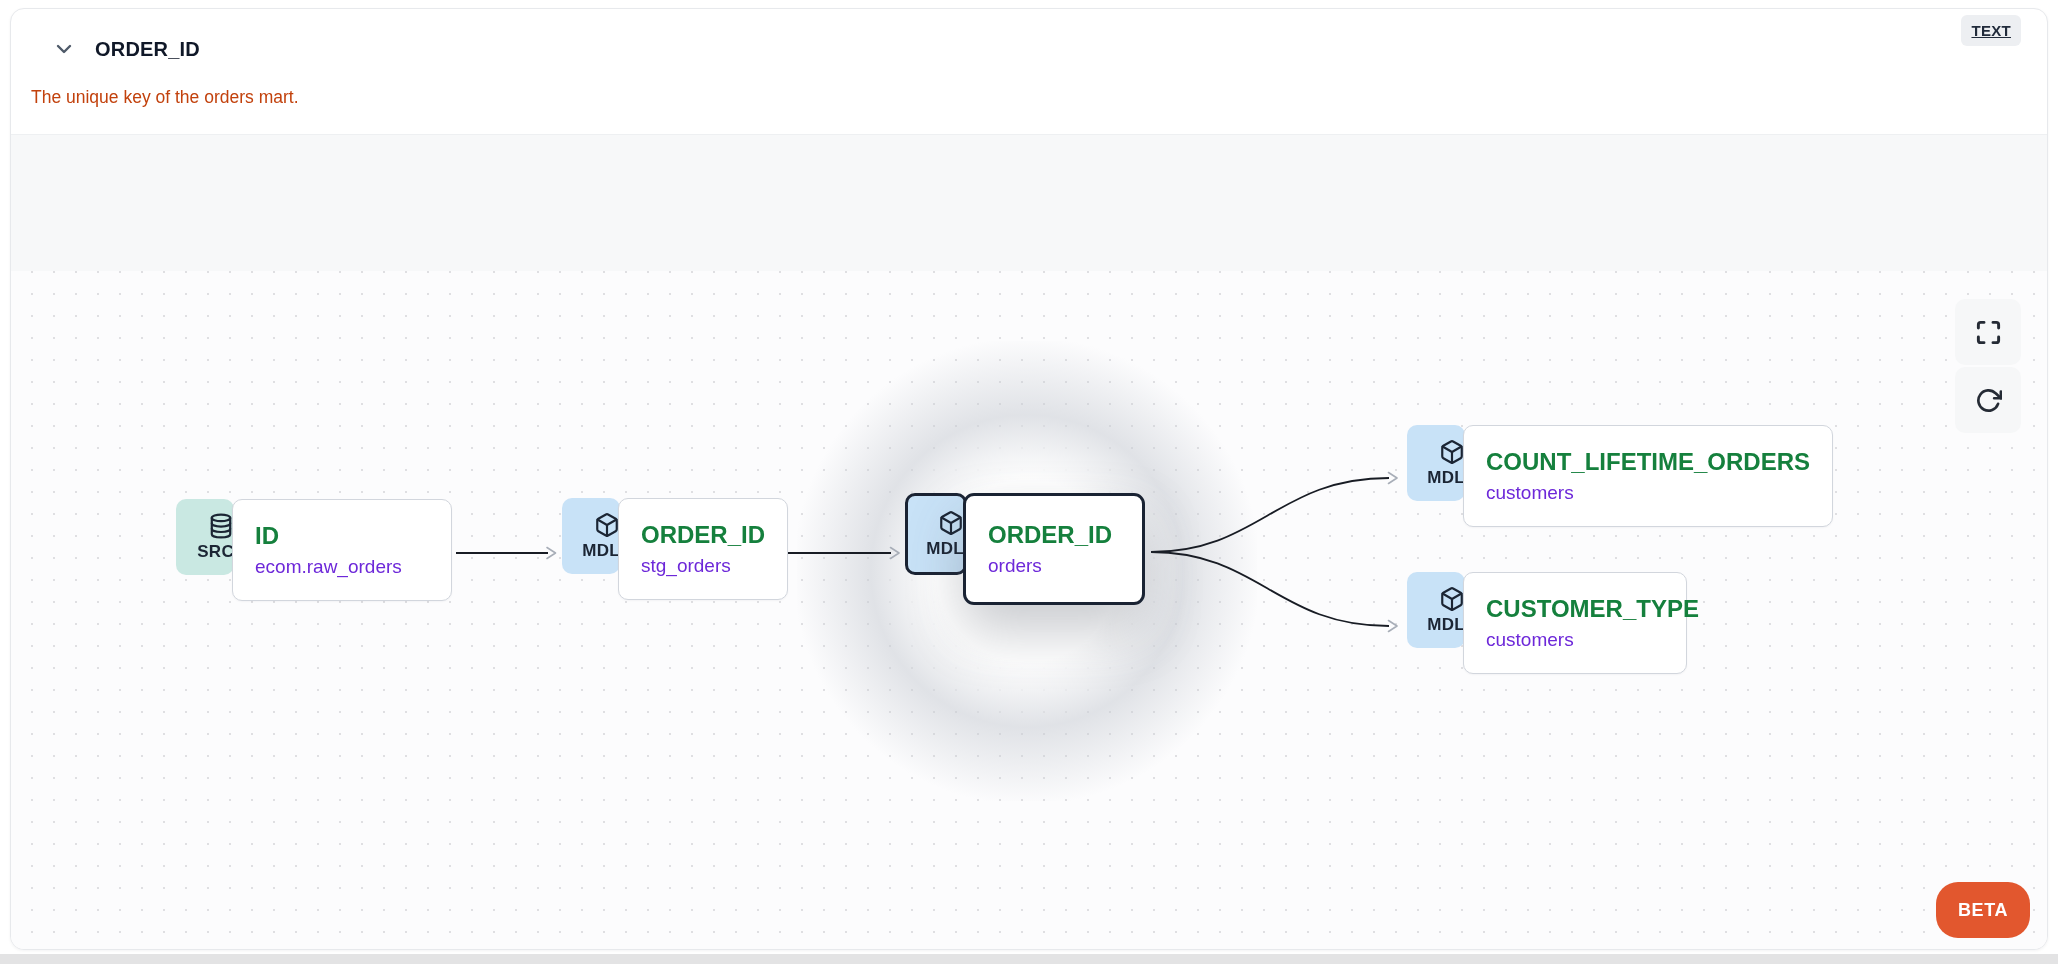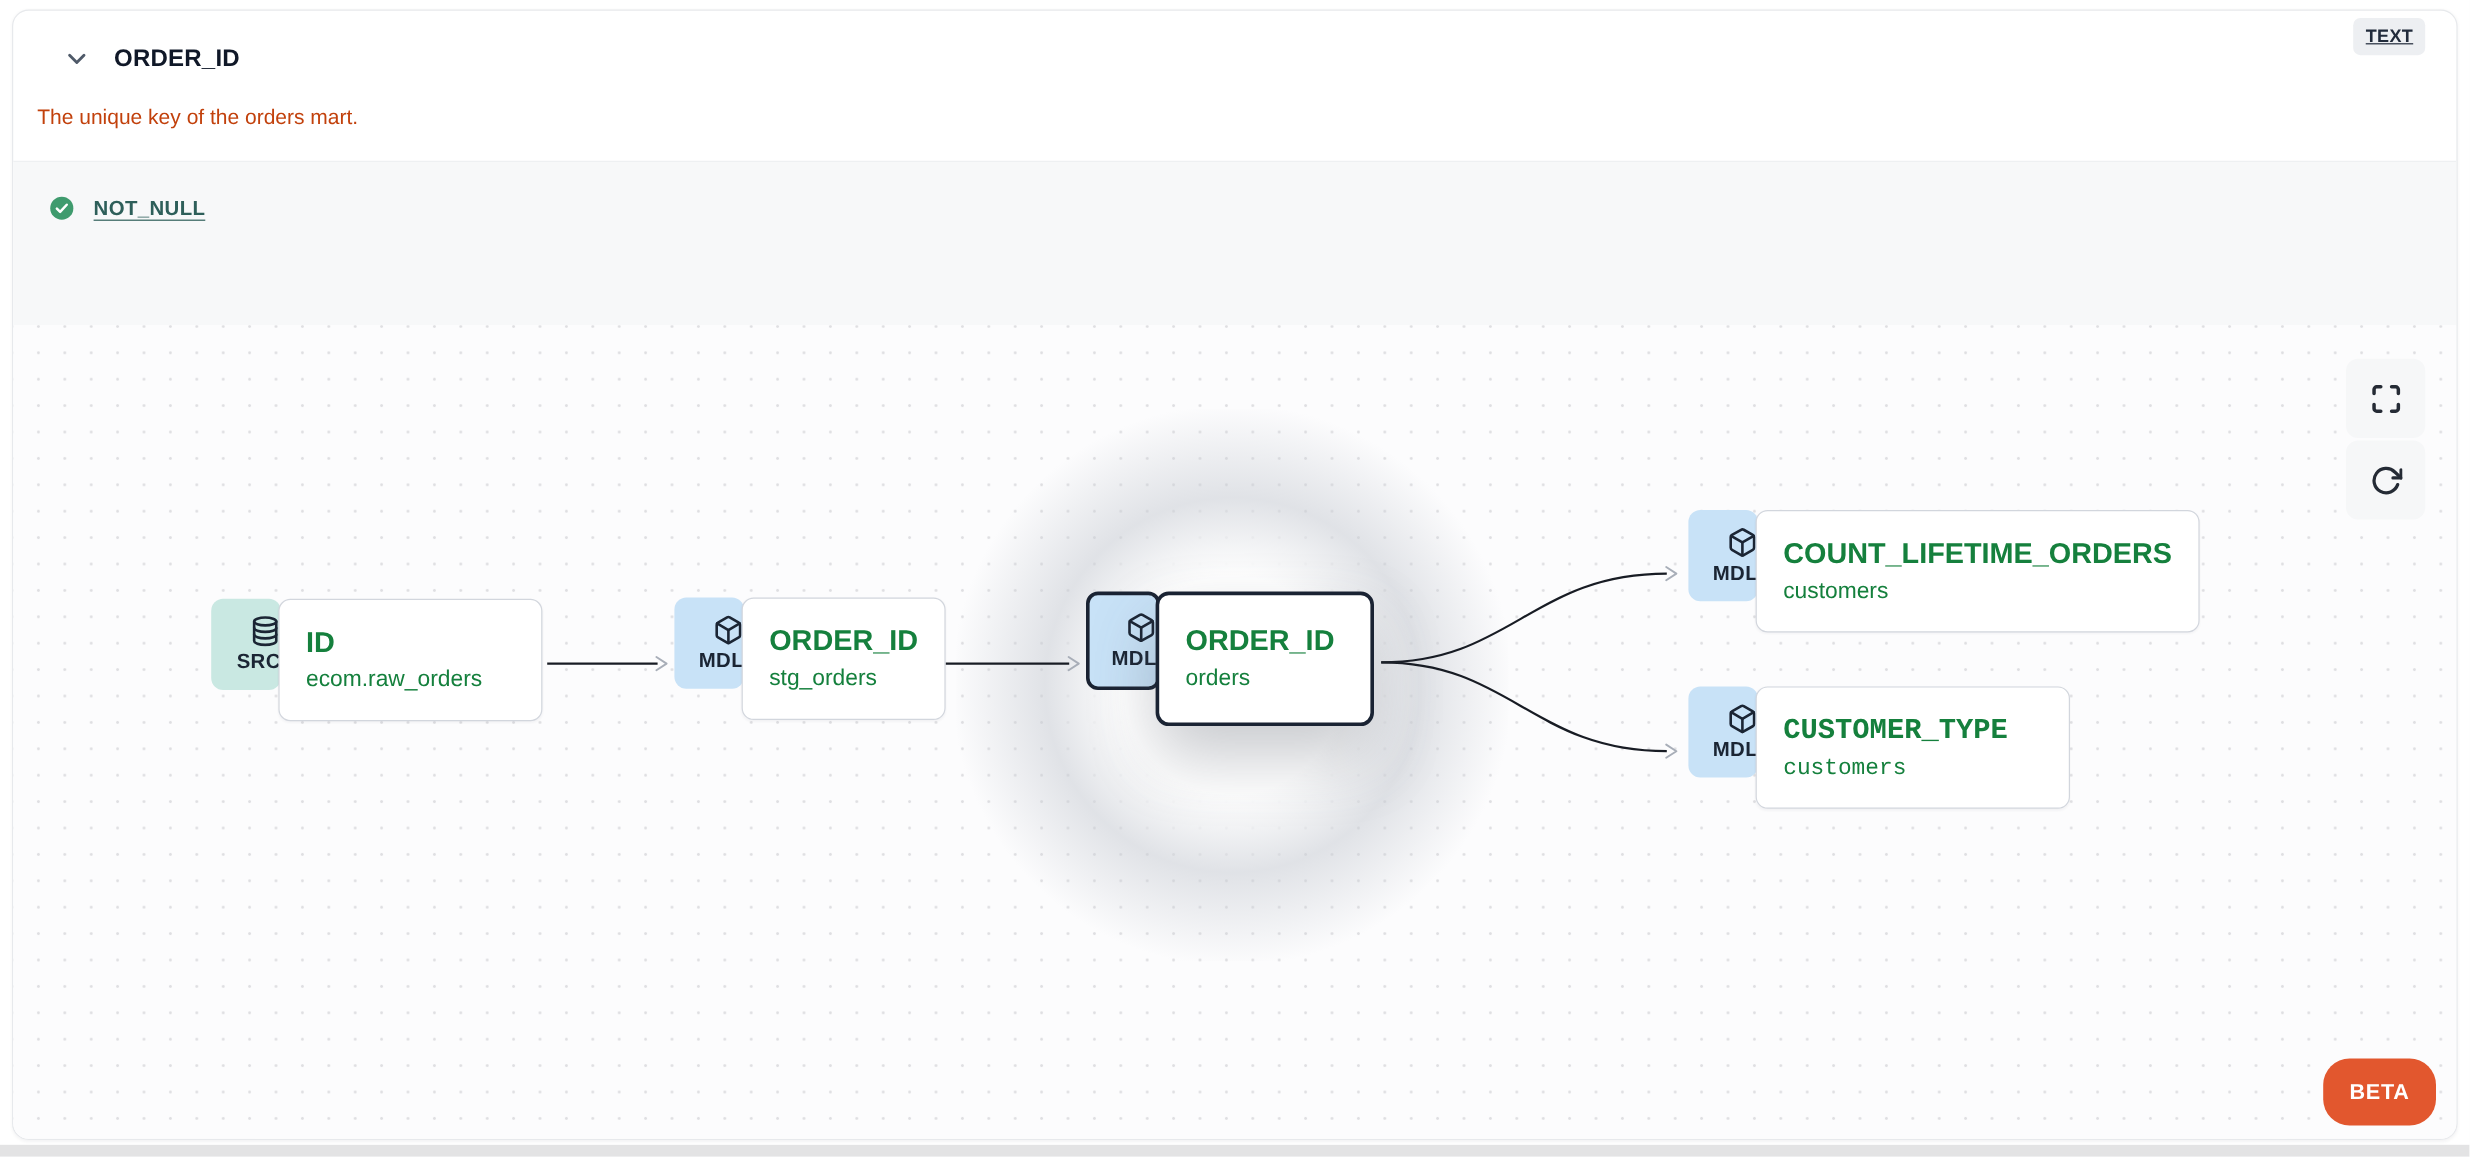--- a/index.html
+++ b/index.html
@@ -58,21 +58,21 @@
     color:var(--badge-text);}
   .badge svg{width:26px; height:26px;}
   .badge .badge-label{font-size:17px; font-weight:700; letter-spacing:.3px;}
   .badge.src{background:var(--src-badge);}
   .badge.mdl{background:var(--mdl-badge);}
   .node-card{position:absolute; left:56px; top:0; height:102px; background:#fff;
     border:1px solid #d2d6dd; border-radius:10px; padding:0 24px 0 22px;
     display:flex; flex-direction:column; justify-content:center; gap:6px; white-space:nowrap;
     box-shadow:0 1px 2px rgba(16,24,40,.04);}
   .node-title{font-size:24px; font-weight:700; color:#15803d;}
-  .node-sub{font-size:19px; color:#15803d;}
+  .node-sub{font-size:19px; color:#6d28d9;}
   .node.highlight .badge{width:62px; height:82px; border:3px solid var(--highlight-border);}
   .node.highlight .node-card{left:58px; height:112px; border:3px solid var(--highlight-border);
     border-radius:11px; box-shadow:0 26px 55px rgba(73,80,94,.30);}
 
   
   .canvas-controls{position:absolute; right:26px; top:28px; display:flex; flex-direction:column; gap:2px;}
   .ctl-btn{width:66px; height:66px; border:none; border-radius:10px; background:#f6f7f8;
     display:flex; align-items:center; justify-content:center; color:#252b35; cursor:pointer;}
   .ctl-btn svg{width:27px; height:27px;}
 
@@ -90,27 +90,20 @@
       <svg viewBox="0 0 24 24" fill="none" stroke="currentColor" stroke-width="2.4" stroke-linecap="round" stroke-linejoin="round">
           <polyline points="6 9 12 15 18 9"></polyline>
         </svg>
     </button>
     <span class="hdr-title">ORDER_ID</span>
   </div>
   <span class="type-badge">TEXT</span>
   <p class="description">The unique key of the orders mart.</p>
 
   <section class="tests">
-    <div class="test-row">
-      <svg viewBox="0 0 24 24">
-        <circle cx="12" cy="12" r="11" fill="var(--check-green)"></circle>
-        <path d="M7.3 12.4l3.1 3.1 6.3-6.8" stroke="#ffffff" stroke-width="2.4" fill="none" stroke-linecap="round" stroke-linejoin="round"></path>
-      </svg>
-      <a class="test-link">NOT_NULL</a>
-    </div>
   </section>
 
   <div class="canvas">
     <div class="glow"></div>
 
     <svg class="edges" width="2036" height="680" viewBox="0 0 2036 680">
       <g stroke="var(--edge)" stroke-width="1.8" fill="none">
         <path d="M445 282 H537"></path>
         <path d="M777 282 H880"></path>
         <path d="M1140 281 C1248 281 1266 207 1378 207"></path>
@@ -187,21 +180,21 @@
 
     <div class="node" style="left:1396px; top:301px;">
       <div class="badge mdl">
         <svg viewBox="0 0 24 24" fill="none" stroke="currentColor" stroke-width="2" stroke-linecap="round" stroke-linejoin="round">
           <path d="M21 16V8a2 2 0 0 0-1-1.73l-7-4a2 2 0 0 0-2 0l-7 4A2 2 0 0 0 3 8v8a2 2 0 0 0 1 1.73l7 4a2 2 0 0 0 2 0l7-4A2 2 0 0 0 21 16z"></path>
           <polyline points="3.27 6.96 12 12.01 20.73 6.96"></polyline>
           <line x1="12" y1="22.08" x2="12" y2="12"></line>
         </svg>
         <span class="badge-label">MDL</span>
       </div>
-      <div class="node-card" style="width:262px;font-family:Liberation Mono, monospace;">
+      <div class="node-card" style="width:224px;">
         <div class="node-title">CUSTOMER_TYPE</div>
         <div class="node-sub">customers</div>
       </div>
     </div>
 
     <div class="canvas-controls">
       <button class="ctl-btn">
         <svg viewBox="0 0 24 24" fill="none" stroke="currentColor" stroke-width="2.6" stroke-linecap="round" stroke-linejoin="round">
           <path d="M8 3H5a2 2 0 0 0-2 2v3"></path>
             <path d="M21 8V5a2 2 0 0 0-2-2h-3"></path>

